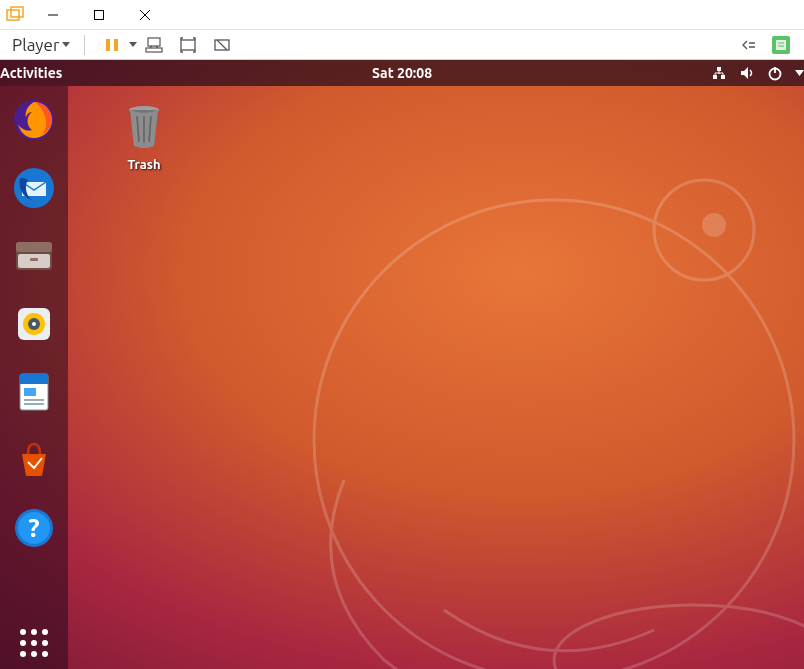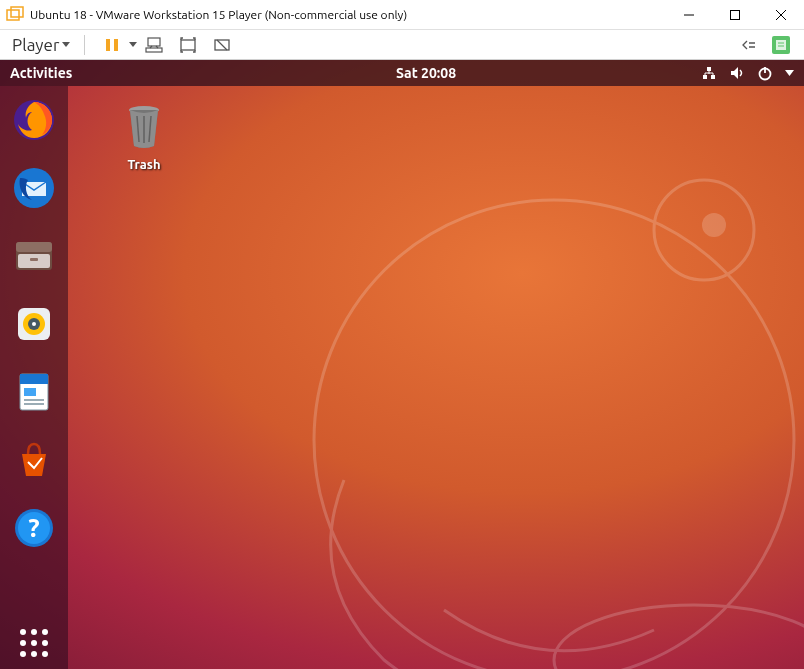--- a/index.html
+++ b/index.html
@@ -16,23 +16,23 @@
 .vmware-toolbar { height: 30px; background: #fff; display: flex; align-items: center; padding: 0 8px; border-bottom: 1px solid #d0d0d0; }
 .vmware-toolbar .player-menu { font-size: 17px; color: #333; padding: 2px 4px; cursor: pointer; display: flex; align-items: center; gap: 3px; }
 .vmware-toolbar .sep { width: 1px; height: 20px; background: #ccc; margin: 0 10px; }
 .vmware-toolbar .tool-icon { width: 22px; height: 22px; margin: 0 6px; display: flex; align-items: center; justify-content: center; cursor: pointer; }
 .vmware-toolbar .spacer { flex: 1; }
 
 
 .guest { position: relative; width: 100%; height: calc(100% - 60px); background: radial-gradient(ellipse 140% 120% at 65% 35%, #e87538 0%, #d15a2d 30%, #a92740 55%, #6b1432 80%, #4d0d2a 100%); overflow: hidden; }
 
 
-.gnome-top { position: absolute; top: 0; left: 0; right: 0; height: 26px; background: rgba(35,10,25,0.7); display: flex; align-items: center; color: #fff; font-size: 14px; font-weight: 600; padding: 0 10px; }
+.gnome-top { position: absolute; top: 0; left: 0; right: 0; height: 26px; background: rgba(35,10,25,0.7); display: flex; align-items: center; color: #fff; font-size: 14px; font-weight: 600; padding: 0 0; }
 .gnome-top .activities { cursor: pointer; }
-.gnome-top .center { position: absolute; left: 50%; transform: translateX(-50%); margin-left: 24px; }
+.gnome-top .center { position: absolute; left: 50%; transform: translateX(-50%); }
 .gnome-top .right { margin-left: auto; display: flex; gap: 12px; align-items: center; }
 .gnome-top .right svg { cursor: pointer; }
 
 
 .dock { position: absolute; left: 0; top: 26px; bottom: 0; width: 68px; background: rgba(40,10,30,0.55); display: flex; flex-direction: column; align-items: center; padding-top: 10px; gap: 20px; }
 .dock-item { width: 48px; height: 48px; cursor: pointer; border-radius: 8px; display: flex; align-items: center; justify-content: center; }
 .dock-bottom { position: absolute; bottom: 12px; left: 0; right: 0; display: flex; justify-content: center; }
 .apps-grid { display: grid; grid-template-columns: repeat(3, 6px); grid-template-rows: repeat(3, 6px); gap: 5px; cursor: pointer; }
 .apps-grid div { width: 6px; height: 6px; background: #fff; border-radius: 50%; }
 
@@ -47,21 +47,20 @@
 </head>
 <body>
 
 <div class="win-titlebar">
   <span class="app-icon">
     <svg viewBox="0 0 18 18">
         <rect x="1" y="4" width="12" height="10" fill="none" stroke="#f5a623" stroke-width="1.5"></rect>
         <rect x="5" y="1" width="12" height="10" fill="none" stroke="#f5a623" stroke-width="1.5"></rect>
       </svg>
   </span>
-  <span class="title">Ubuntu 18 - VMware Workstation 15 Player (Non-commercial use only)</span>
   <div class="win-controls">
     <div>
         <svg width="10" height="10">
           <line x1="0" y1="5" x2="10" y2="5" stroke="#000" stroke-width="1"></line>
         </svg>
       </div>
     <div>
         <svg width="10" height="10">
           <rect x="0.5" y="0.5" width="9" height="9" fill="none" stroke="#000" stroke-width="1"></rect>
         </svg>

